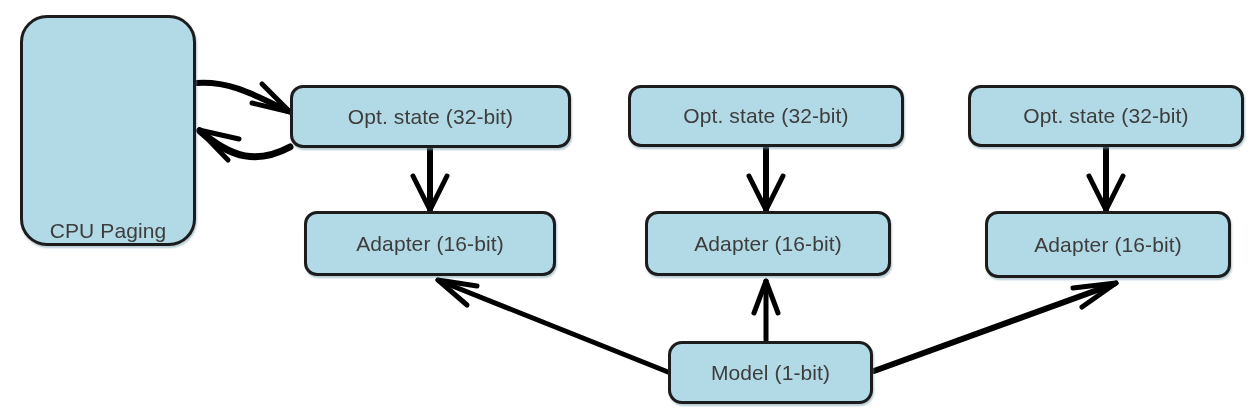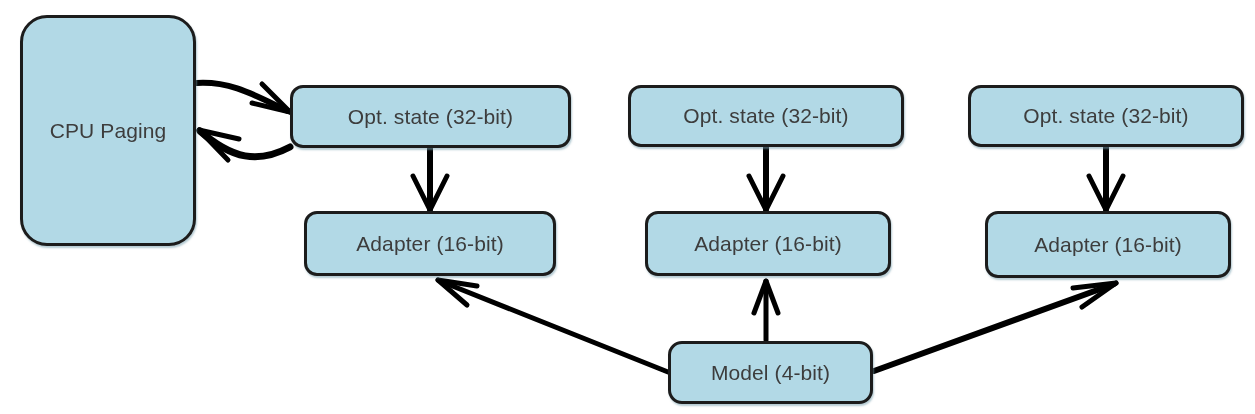--- a/index.html
+++ b/index.html
@@ -41,20 +41,21 @@
   }
   .node-label {
     pointer-events: none;
   }
   #node-cpu-paging {
     left: 20px;
     top: 15px;
     width: 176px;
     height: 231px;
     border-radius: 27px;
+    align-items: flex-end;
   }
   #node-opt-state-1 {
     left: 290px;
     top: 85px;
     width: 281px;
     height: 63px;
     border-radius: 13px;
   }
   #node-adapter-1 {
     left: 304px;
@@ -177,16 +178,16 @@
 
   <div class="node" id="node-opt-state-3">
     <span class="node-label">Opt. state (32-bit)</span>
   </div>
 
   <div class="node" id="node-adapter-3">
     <span class="node-label">Adapter (16-bit)</span>
   </div>
 
   <div class="node" id="node-model">
-    <span class="node-label">Model (4-bit)</span>
+    <span class="node-label">Model (1-bit)</span>
   </div>
 
 </div>
 
 </body></html>

